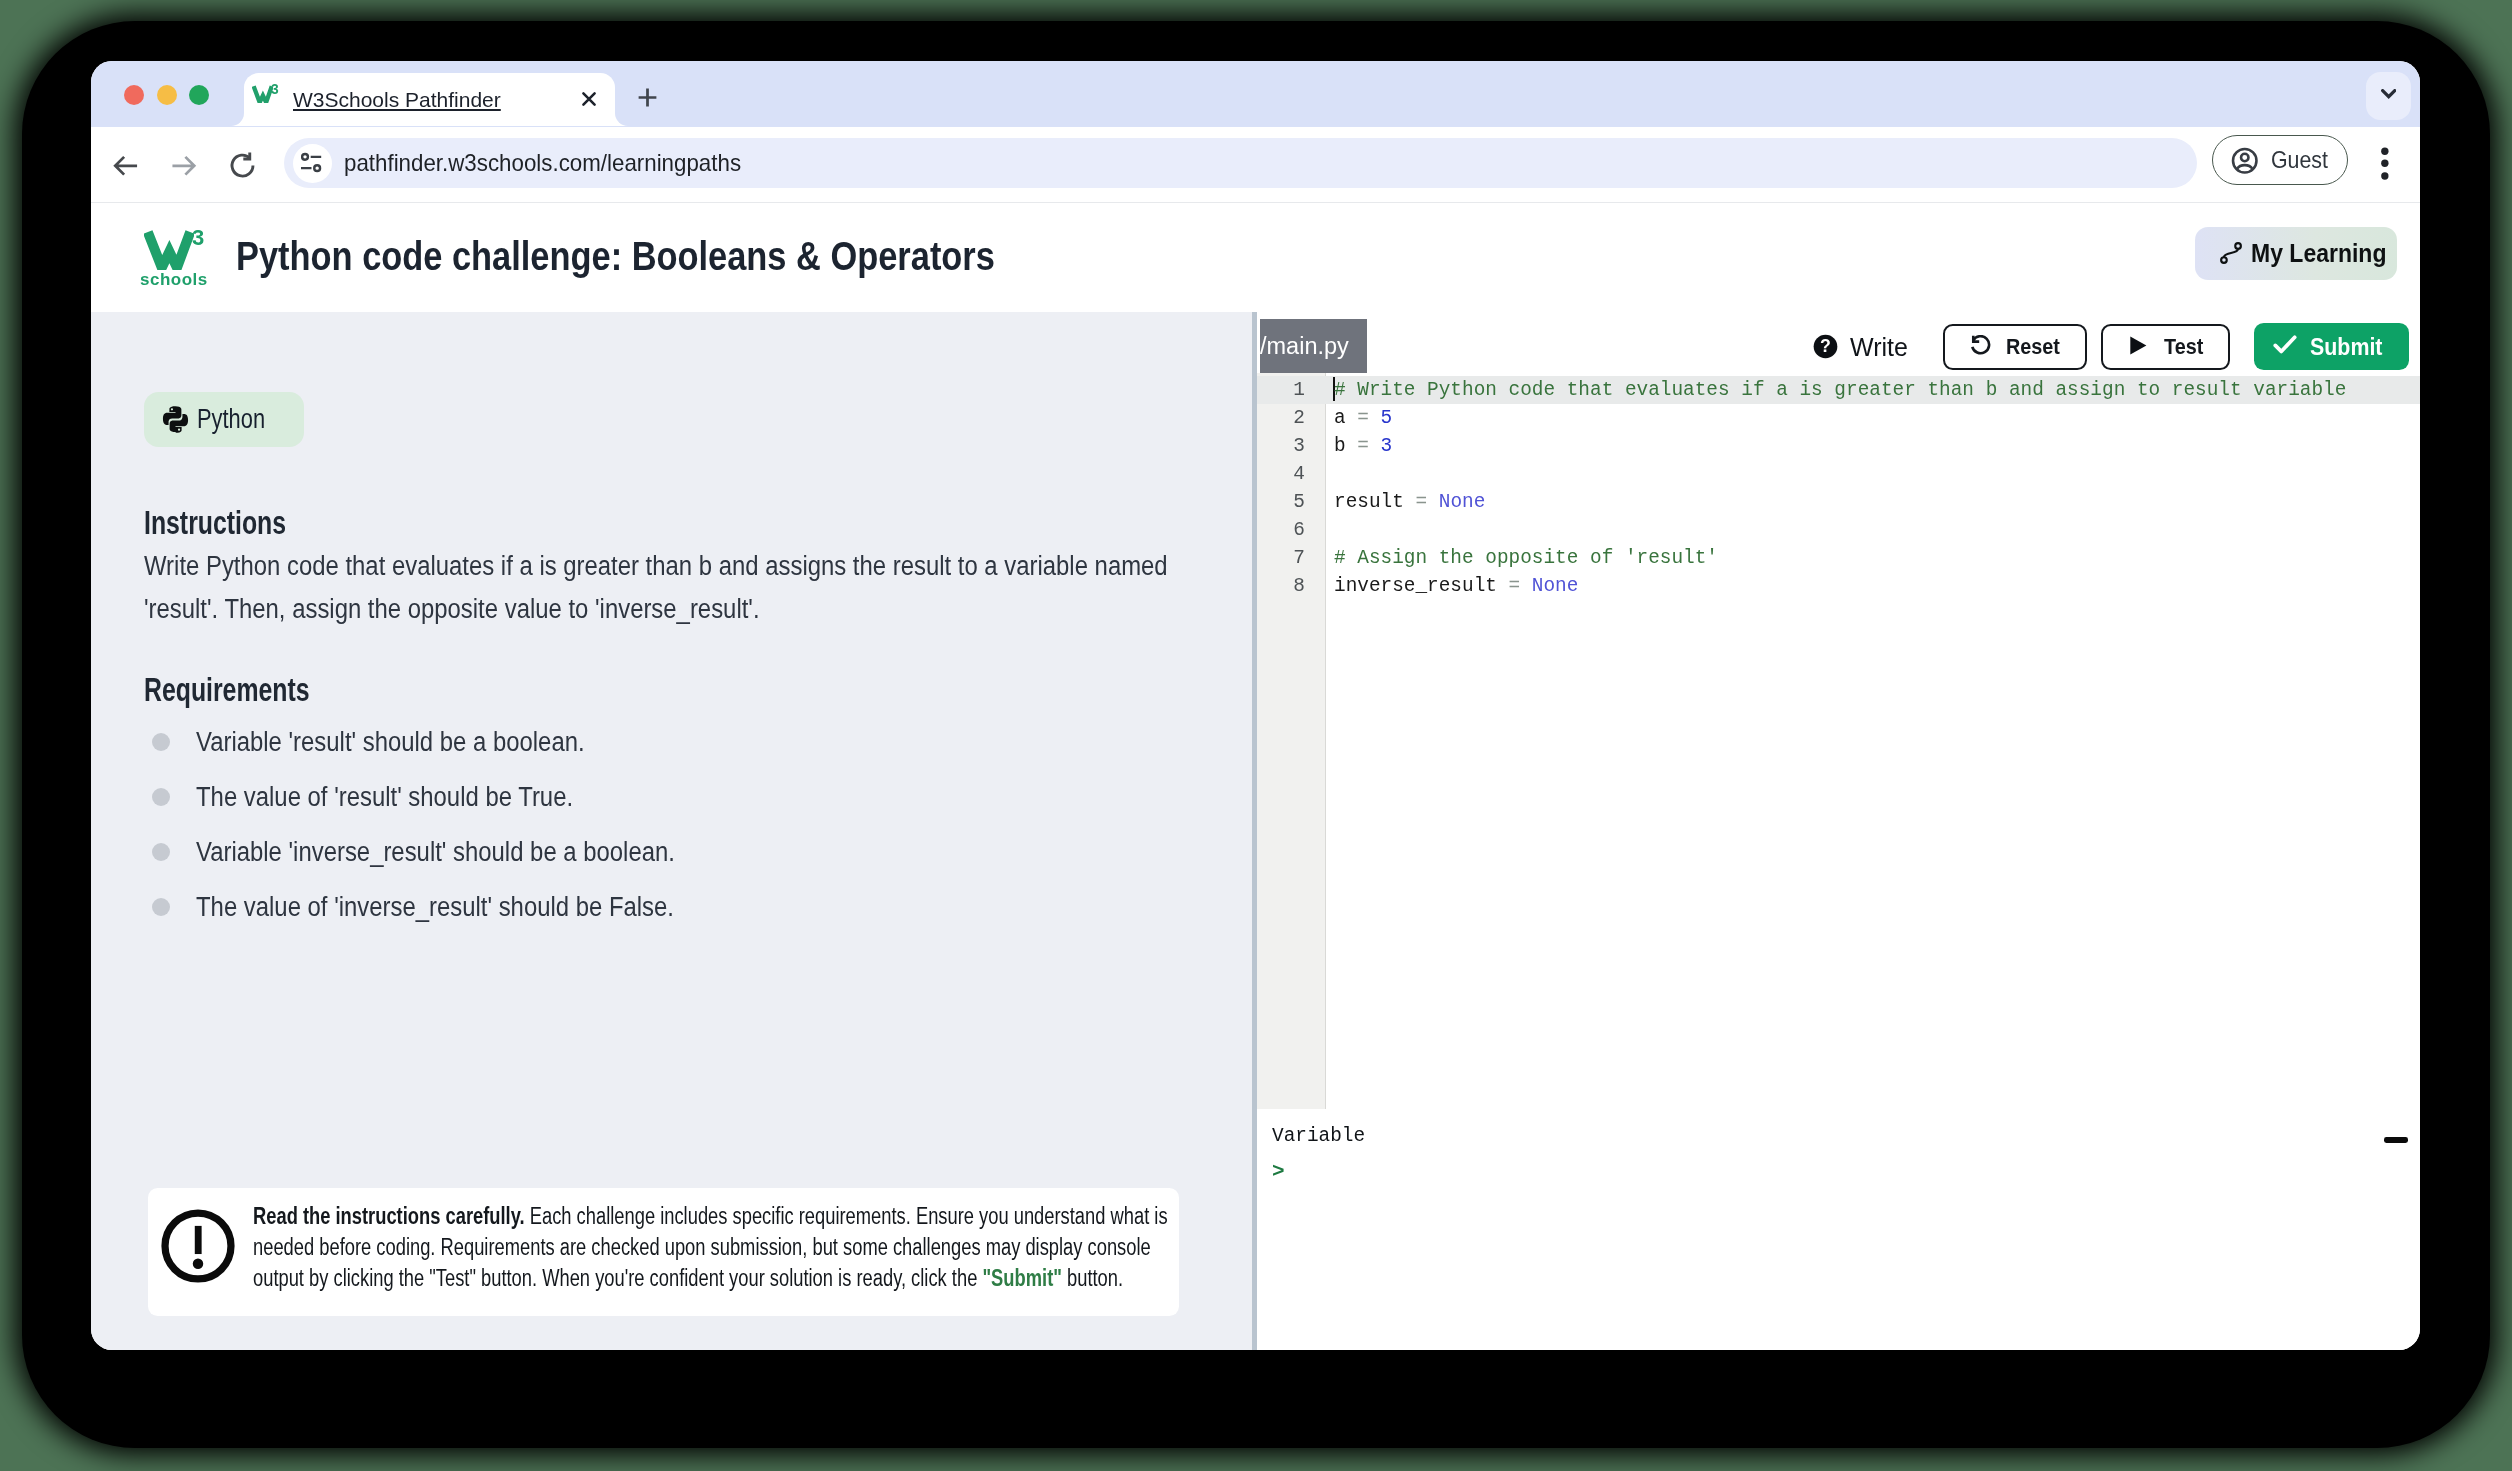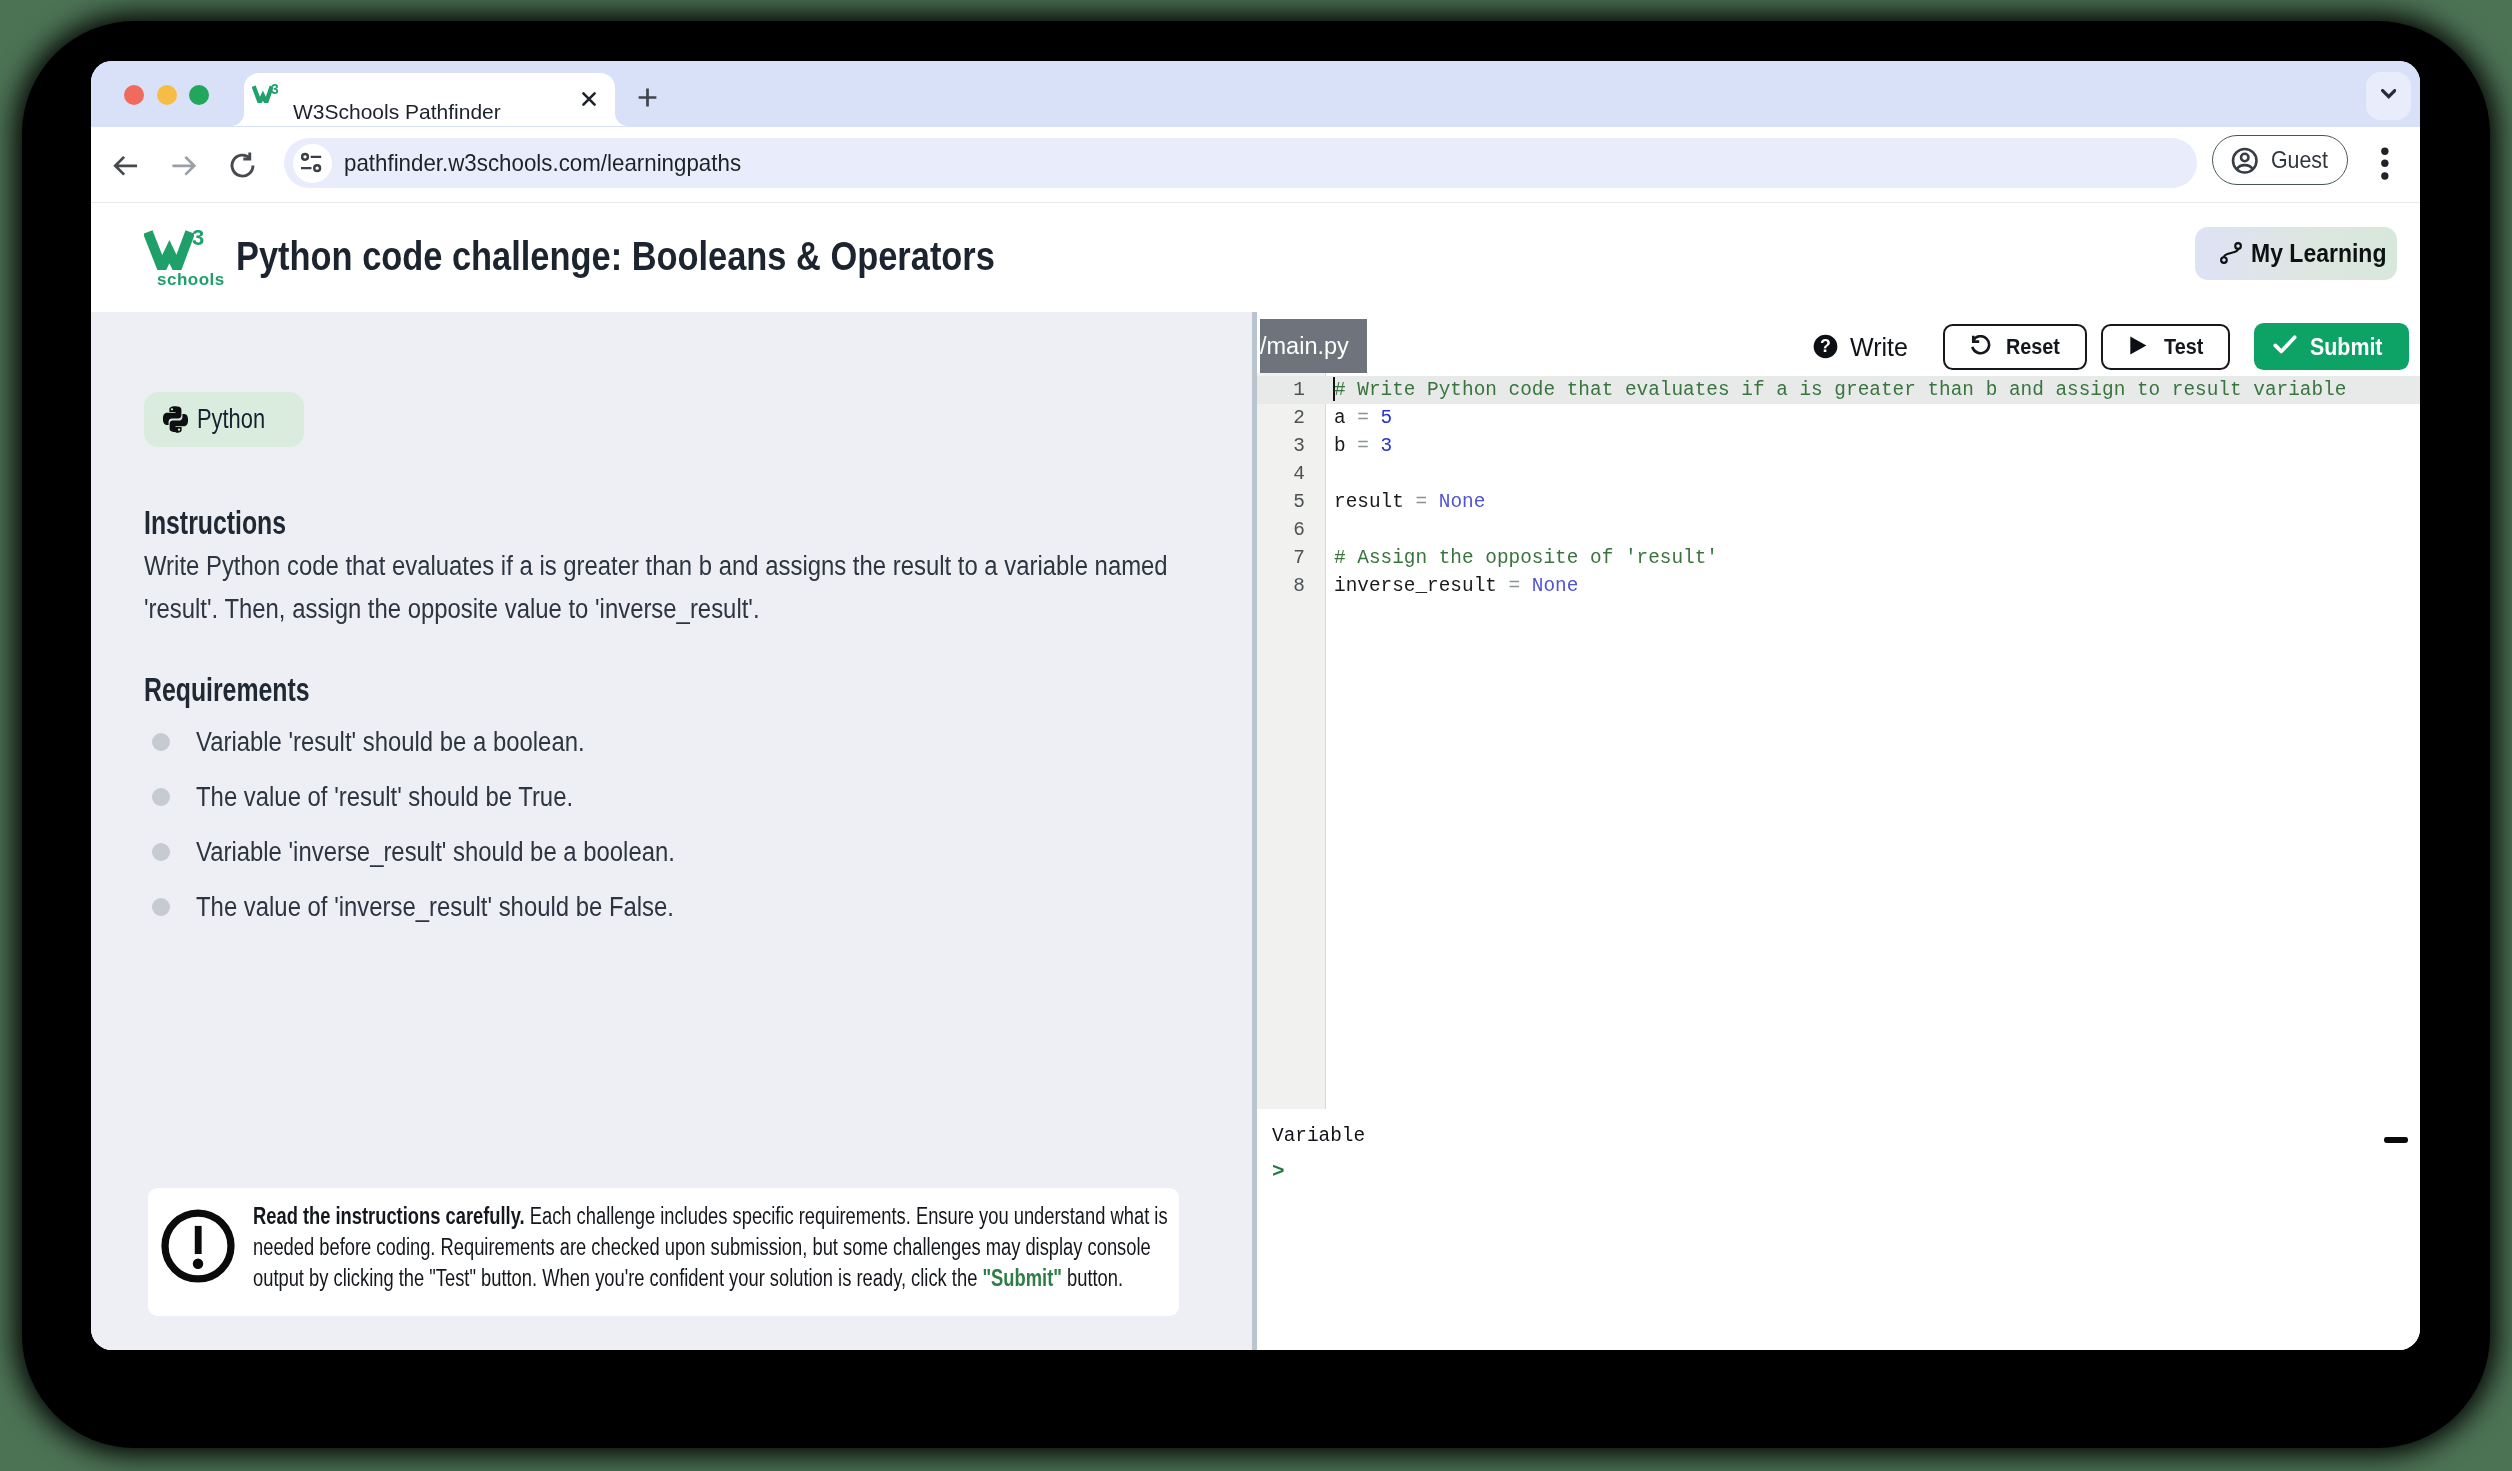--- a/index.html
+++ b/index.html
@@ -76,21 +76,21 @@
     <div class="dot" style="left:66px; background:#f6bd45;"></div>
     <div class="dot" style="left:98px; background:#21a65b;"></div>
     <div class="tab">
       <div class="flare l"></div>
       <div class="flare r"></div>
     </div>
     <svg class="abs" style="left:161px;top:23.5px" width="21" height="18.6" viewBox="0 0 26 23">
       <path d="M2 1.5 L9.5 21.5 L13.5 13 L17.5 21.5 L24.5 1.5" fill="none" stroke="#21a06b" stroke-width="5.4"></path>
     </svg>
     <div class="txt" style="left:180px;top:21px;font-size:13.8px;font-weight:bold;color:#21a06b;">3</div>
-    <div class="txt" style="left:202px;top:24px;height:53px;line-height:53px;font-size:21px;color:#1c212b;">W3Schools Pathfinder</div>
+    <div class="txt" style="left:202px;top:12px;height:53px;line-height:53px;font-size:21px;color:#1c212b;text-decoration:underline;">W3Schools Pathfinder</div>
     <svg class="abs" style="left:490px;top:30px" width="16" height="16" viewBox="0 0 20 20">
       <path d="M3 3 L17 17 M17 3 L3 17" stroke="#1e232c" stroke-width="3.2" stroke-linecap="round"></path>
     </svg>
     <svg class="abs" style="left:546px;top:26px" width="21" height="21" viewBox="0 0 26 26">
       <path d="M13 2 V24 M2 13 H24" stroke="#41464e" stroke-width="3.4"></path>
     </svg>
     <div class="chevbtn"></div>
     <svg class="abs" style="left:2290px;top:28px" width="15.4" height="9.7" viewBox="0 0 19 12">
       <path d="M2 2 L9.5 9.5 L17 2" fill="none" stroke="#272c36" stroke-width="4" stroke-linecap="round"></path>
     </svg>
@@ -126,21 +126,21 @@
       <circle cx="6" cy="9" r="4.6" fill="#202328"></circle>
       <circle cx="6" cy="24" r="4.6" fill="#202328"></circle>
       <circle cx="6" cy="40" r="4.6" fill="#202328"></circle>
     </svg>
 
     <div class="pagehead"></div>
     <svg class="abs" style="left:53px;top:169px" width="50" height="40" viewBox="0 0 62 50">
       <path d="M4.5 2.5 L22 47 L31.5 27 L41 47 L57.5 2.5" fill="none" stroke="#1fa06b" stroke-width="12.5"></path>
     </svg>
     <div class="txt" style="left:101px;top:164px;font-size:22px;font-weight:bold;color:#1fa06b;">3</div>
-    <div class="txt" style="left:66px;top:209px;font-size:17px;font-weight:bold;color:#1fa06b;letter-spacing:0.5px;">schools</div>
+    <div class="txt" style="left:49px;top:209px;font-size:17px;font-weight:bold;color:#1fa06b;letter-spacing:0.5px;">schools</div>
     <div class="txt" style="left:145px;top:143px;height:105px;line-height:105px;font-size:40px;font-weight:bold;color:#1c2430;transform:scaleX(0.86);transform-origin:left top;">Python code challenge: Booleans &amp; Operators</div>
     <div class="mylearn"></div>
     <svg class="abs" style="left:2128px;top:180px" width="24" height="24" viewBox="0 0 34 34">
       <circle cx="27" cy="7" r="4" fill="none" stroke="#0e1112" stroke-width="3"></circle>
       <circle cx="7" cy="27" r="4" fill="none" stroke="#0e1112" stroke-width="3"></circle>
       <path d="M27 11 C27 19 7 15 7 23" fill="none" stroke="#0e1112" stroke-width="3"></path>
     </svg>
     <div class="txt" style="left:2160px;top:166px;height:53px;line-height:53px;font-size:25px;font-weight:bold;color:#0e1112;transform:scaleX(0.92);transform-origin:left top;">My Learning</div>
 
     <div class="leftpanel"></div>

